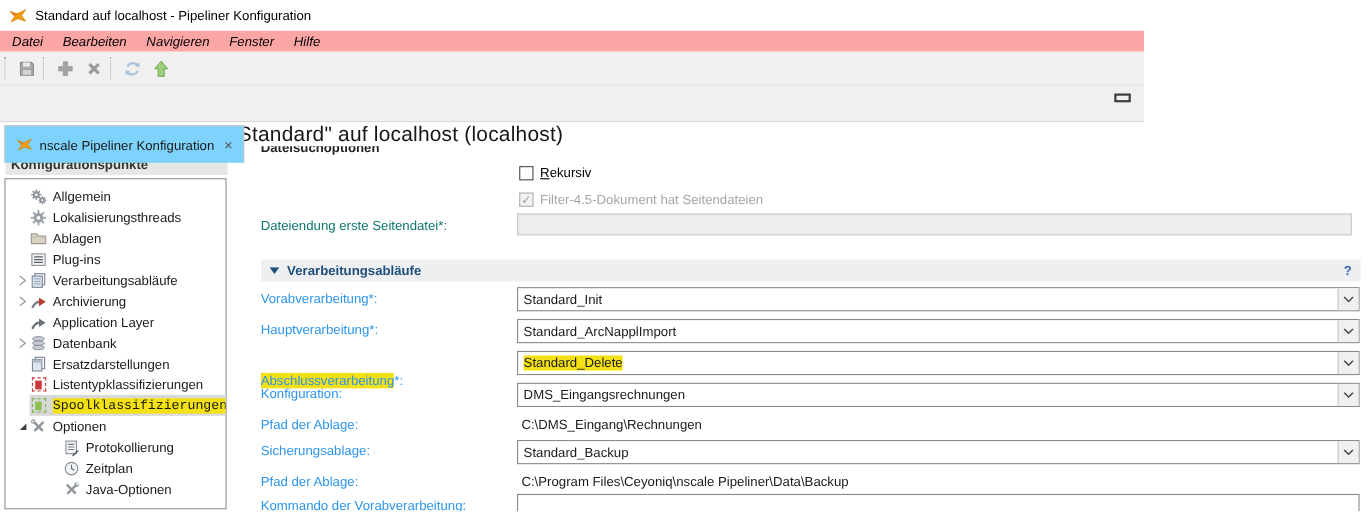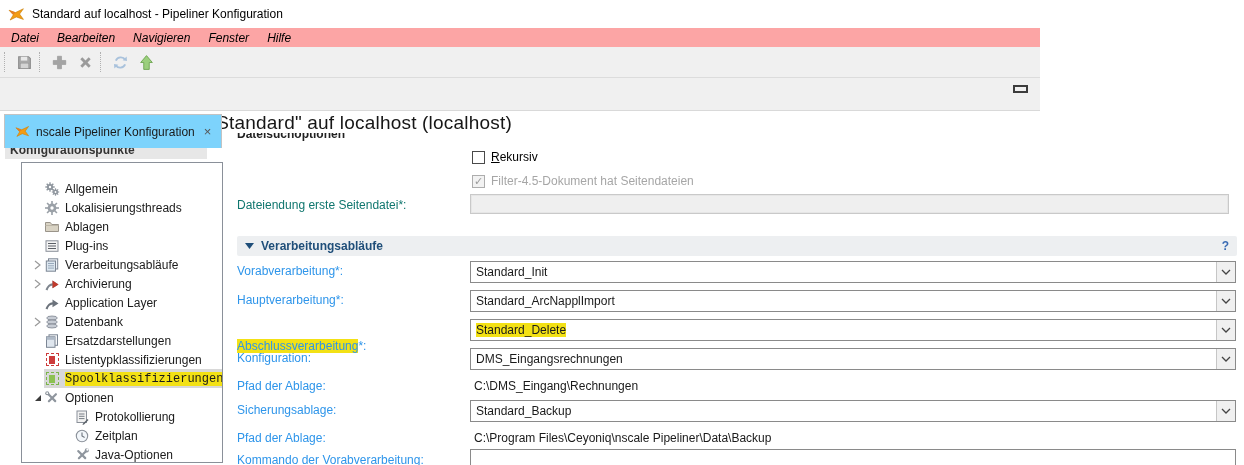--- a/index.html
+++ b/index.html
@@ -36,21 +36,21 @@
   .tab .tab-logo{width:15px;height:15px;margin-right:6px;}
   .tab .tab-label{color:#1a1a1a;}
   .tab .tab-close{margin-left:9px;color:#555;font-size:13px;cursor:pointer;line-height:1;}
   .minview-btn{position:absolute;right:12px;top:7px;width:15px;height:8px;border:2px solid #3c3c3c;background:transparent;cursor:pointer;}
 
   
   .page-heading{position:absolute;left:8px;top:112px;font-size:19px;color:#161616;letter-spacing:.2px;white-space:nowrap;}
 
   
   .sidebar-header{position:absolute;left:5px;top:140px;width:202px;height:19px;background:#e7e7e7;display:flex;align-items:center;padding-left:5px;font-weight:bold;color:#333;}
-  .treebox{position:absolute;left:21px;top:162px;width:202px;height:301px;border:1px solid var(--border_gray);background:#fff;overflow:hidden;padding-top:16px;}
+  .treebox{position:absolute;left:4px;top:162px;width:202px;height:301px;border:1px solid var(--border_gray);background:#fff;overflow:hidden;padding-top:6px;}
   .tree-item{display:flex;align-items:center;height:19px;cursor:default;white-space:nowrap;}
   .expander{width:14px;margin-left:8px;display:flex;align-items:center;justify-content:center;flex:0 0 auto;}
   .tree-item.lvl2 .expander{margin-left:38px;}
   .row-inner{display:flex;align-items:center;height:19px;}
   .ticon{width:16px;height:16px;display:flex;align-items:center;justify-content:center;margin-right:5px;flex:0 0 auto;}
   .tlabel{color:#1a1a1a;}
   .tree-item.selected .row-inner{background:var(--selection_gray);padding-right:14px;font-family:Liberation Mono, monospace;}
   .tree-item.selected .tlabel{background:var(--highlight_yellow);}
   .clsbox{width:13px;height:13px;border:1px dashed #cc3b3b;display:flex;align-items:center;justify-content:center;}
   .clsbox.green{border-color:#7ab648;}

